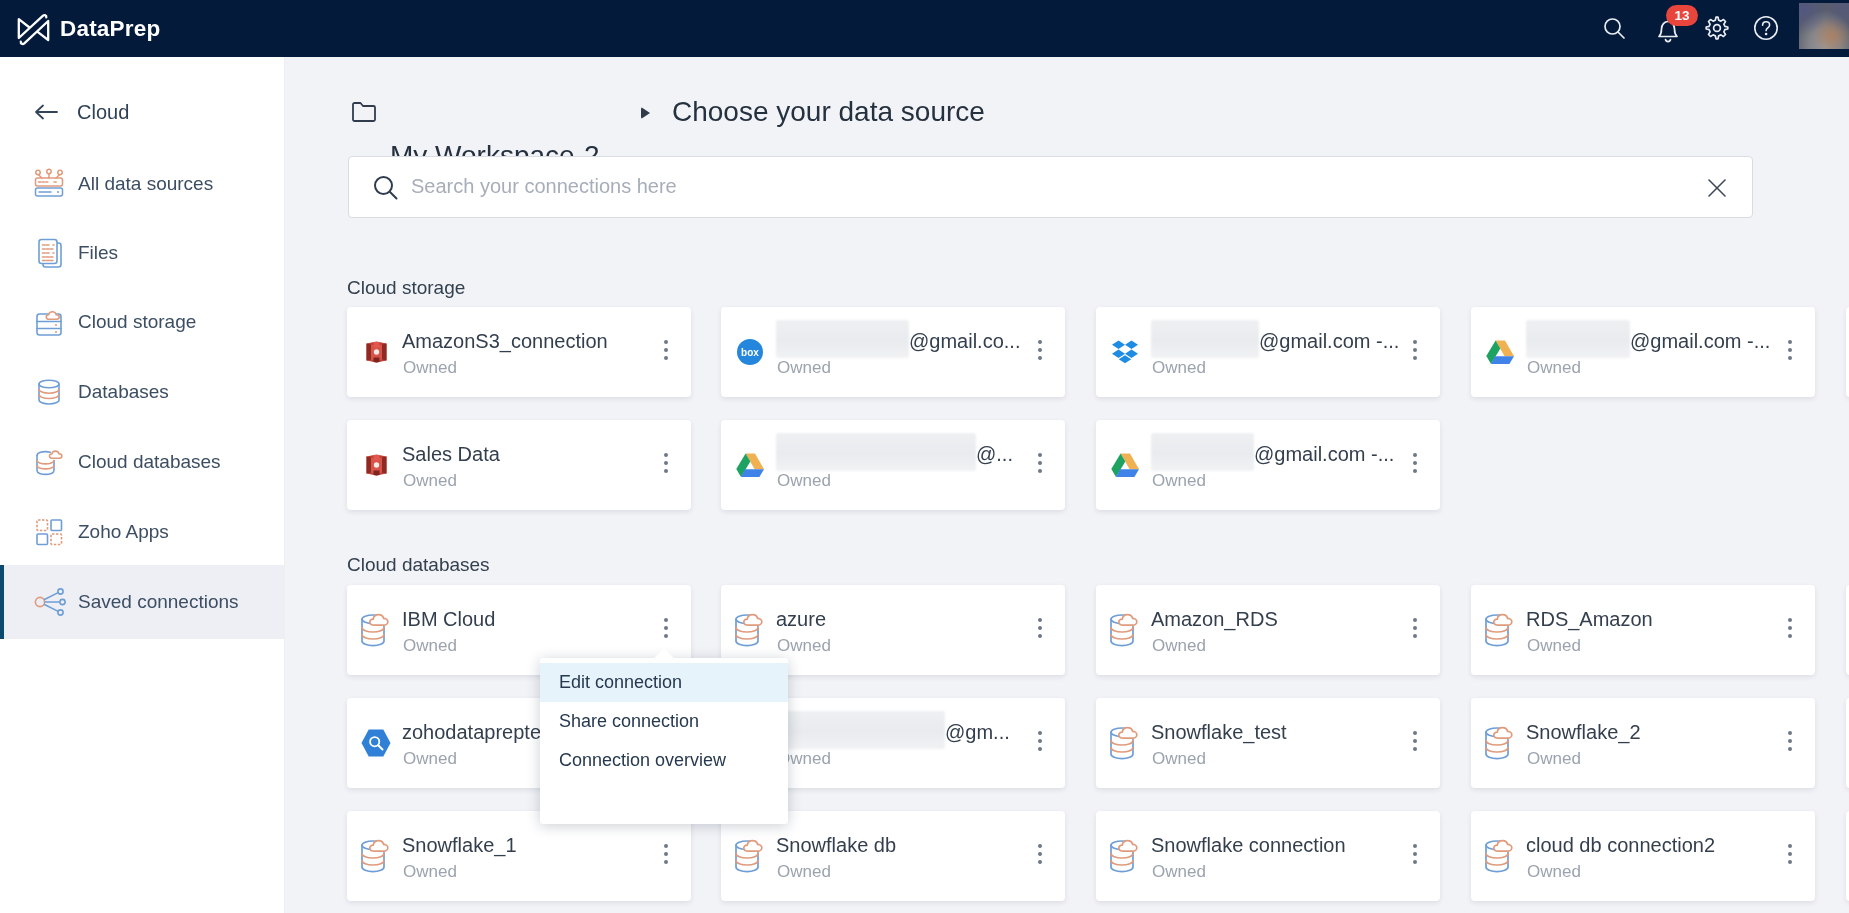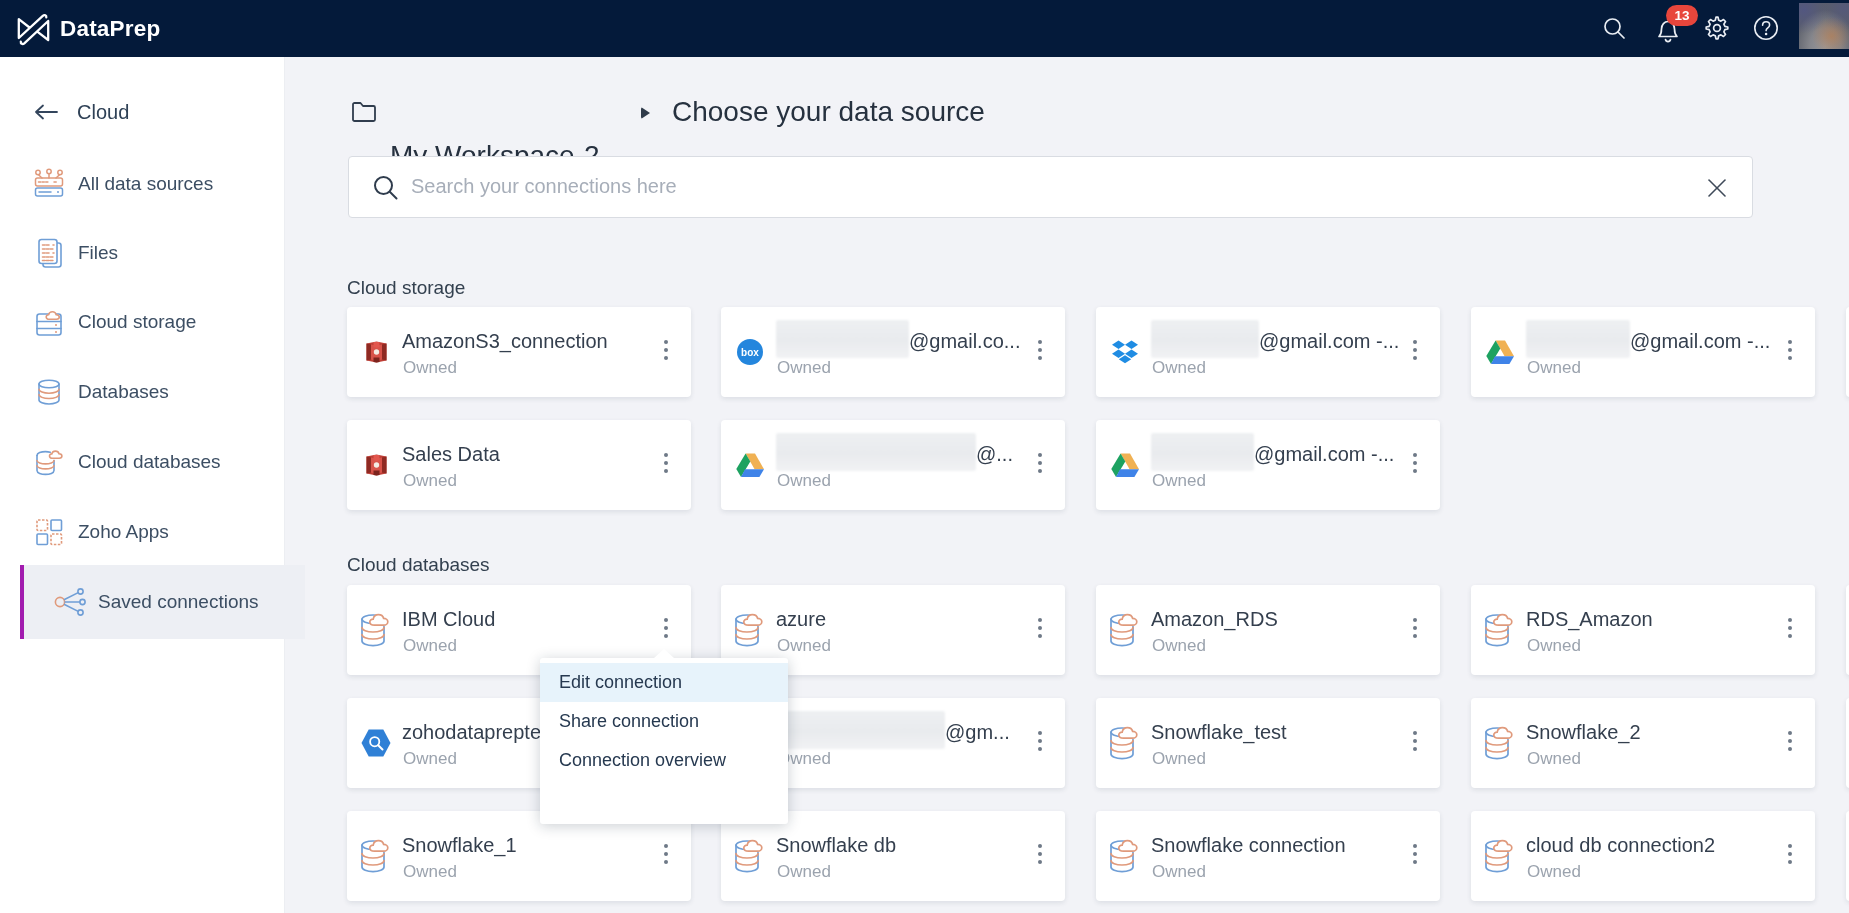--- a/index.html
+++ b/index.html
@@ -15,21 +15,21 @@
   background:
    radial-gradient(circle at 65% 72%, rgba(200,120,55,0.5) 0%, rgba(200,120,55,0) 42%),
    radial-gradient(circle at 10% 15%, rgba(75,80,150,0.5) 0%, rgba(75,80,150,0) 40%),
    radial-gradient(circle at 90% 12%, rgba(75,80,150,0.35) 0%, rgba(75,80,150,0) 38%),
    radial-gradient(ellipse 62% 80% at 52% 95%, #97989c 0%, #85868c 50%, #6b6e77 82%, #5a5e6a 100%);
 }
 
 
 .side { position:absolute; left:0; top:57px; width:285px; height:856px; background:#fff; border-right:1px solid #eceef2; }
 .srow { position:absolute; left:0; width:285px; height:74px; display:flex; align-items:center; }
-.srow.active { background:#edeff4; border-left:4px solid #a21caf;margin-left:20px; }
+.srow.active { background:#edeff4; border-left:4px solid #0c4a6e; }
 .srow.active .sic { margin-left:29px; }
 .sic { margin-left:33px; width:36px; display:flex; align-items:center; }
 .slbl { margin-left:9px; font-size:19px; color:#3c4e63; }
 
 
 .crumb-folder { position:absolute; left:351px; top:100px; }
 .crumb1 { position:absolute; left:390px; top:96px; font-size:28px; color:#26313f;margin-top:44px; }
 .sep { position:absolute; left:641px; top:107px; width:0; height:0; border-left:9px solid #2f3b4a; border-top:6px solid transparent; border-bottom:6px solid transparent; border-radius:2px; }
 .crumb2 { position:absolute; left:672px; top:96px; font-size:28px; color:#26313f; }
 

